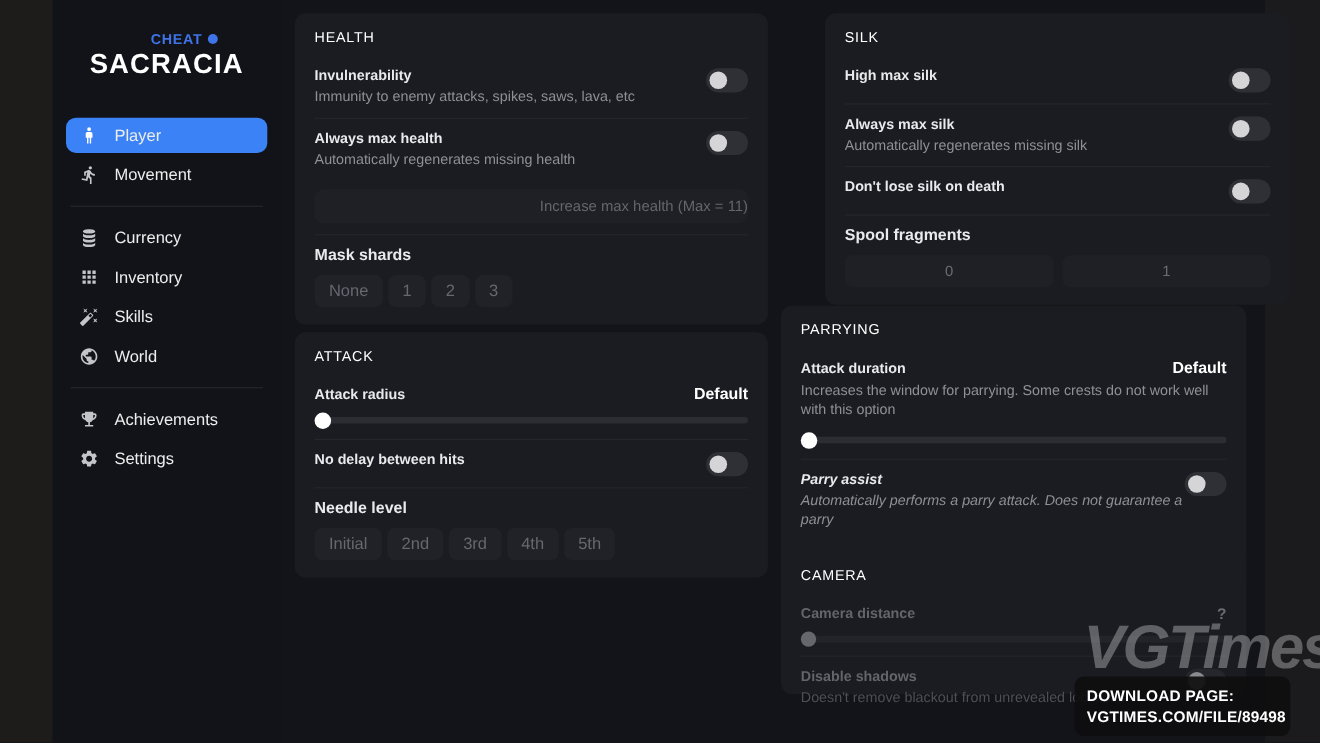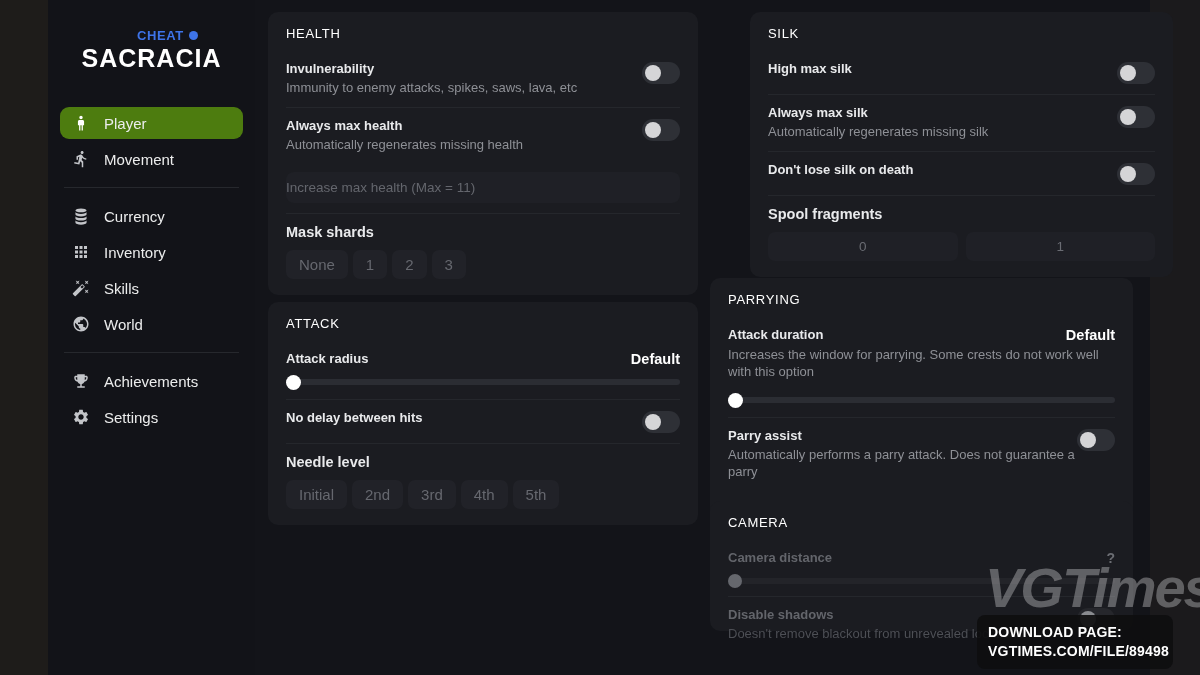--- a/index.html
+++ b/index.html
@@ -12,21 +12,21 @@
   .edge-left  { position:absolute; left:0; top:0; width:48px; height:675px; background:#1e1c1a; }
   .edge-right { position:absolute; left:1150px; top:0; width:50px; height:675px; background:#1b1a1c; }
 
   
   .sidebar { position:absolute; left:48px; top:0; width:207px; height:675px; background:#121318; padding:28px 12px 0; }
   .logo { text-align:center; margin-bottom:34px; }
   .logo-cheat { font-size:13px; font-weight:800; letter-spacing:.6px; color:#3e74e8; transform:translateX(16px); display:flex; align-items:center; justify-content:center; gap:5px; }
   .logo-dot { width:9px; height:9px; border-radius:50%; background:#3e74e8; display:inline-block; }
   .logo-name { font-size:25px; font-weight:800; letter-spacing:1px; color:#ffffff; margin-top:1px; }
   .nav-item { display:flex; align-items:center; gap:14px; height:32px; padding:0 12px; border-radius:9px; margin-bottom:4px; cursor:pointer; }
-  .nav-item.selected { background:#4d7c0f; }
+  .nav-item.selected { background:#3b82f6; }
   .nav-item .icn { width:18px; height:18px; fill:#c3c5c9; flex:0 0 18px; }
   .nav-item.selected .icn { fill:#ffffff; }
   .nav-label { font-size:15px; font-weight:500; color:#eceded; }
   .nav-sep { border-top:1px solid #26282d; margin:12px 4px; }
 
   
   .panel { position:absolute; background:#1b1c21; border-radius:10px; padding:14px 18px 16px; }
   .p-health   { left:268px; top:12px;  width:430px; }
   .p-attack   { left:268px; top:302px; width:430px; }
   .p-silk     { left:750px; top:12px;  width:423px; }
@@ -48,21 +48,21 @@
 
   
   .slider { position:relative; height:14px; margin:6px 0 4px; cursor:pointer; }
   .slider .track { position:absolute; left:0; right:0; top:4px; height:6px; border-radius:3px; background:#2b2d33; }
   .slider .knob { position:absolute; left:0; top:0; width:15px; height:15px; border-radius:50%; background:#ffffff; }
   .slider.dim .track { background:#232429; }
   .slider.dim .knob { background:#65676d; width:14px; height:14px; }
 
   
   .wide-btn { width:100%; background:#1f2026; border:none; border-radius:8px; padding:8px 0; margin:8px 0 10px;
-              font-size:13.5px; color:#64666d; font-family:inherit; text-align:left; cursor:pointer; }
+              font-size:13.5px; color:#64666d; font-family:inherit; text-align:right; cursor:pointer; }
   .group-label { font-size:14.5px; font-weight:600; color:#e9eaec; margin-top:10px; }
   .seg-row { display:flex; gap:5px; margin-top:10px; }
   .seg { background:#212228; border:none; border-radius:7px; padding:6px 13px; font-size:15px; color:#66686f; font-family:inherit; cursor:pointer; }
   .fields { display:flex; gap:8px; margin-top:10px; }
   .field { flex:1; background:#1f2026; border-radius:7px; text-align:center; padding:7px 0; font-size:13.5px; color:#6a6c73; cursor:pointer; }
 
   
   .check-row { display:flex; align-items:center; gap:12px; margin-top:12px; padding:4px 0 2px; }
   .checkbox { width:16px; height:16px; border-radius:4px; background:#232428; flex:0 0 16px; cursor:pointer; }
   .check-label { font-size:13.5px; font-weight:600; color:#54565d; }
@@ -245,21 +245,21 @@
     <div class="row" style="padding-bottom:0;">
       <div class="row-label">Attack duration</div>
       <div class="row-value">Default</div>
     </div>
     <div class="row-desc">Increases the window for parrying. Some crests do not work well with this option</div>
     <div class="slider" style="margin-top:12px;">
       <div class="track"></div>
       <div class="knob"></div>
     </div>
   </div>
-  <div class="row sep" style="margin-top:10px;">
+  <div class="row sep" style="margin-top:10px;font-style:italic;">
     <div>
       <div class="row-label">Parry assist</div>
       <div class="row-desc">Automatically performs a parry attack. Does not guarantee a parry</div>
     </div>
     <div class="toggle">
         <span class="knob"></span>
       </div>
   </div>
   <div class="check-row">
     <div class="checkbox"></div>

